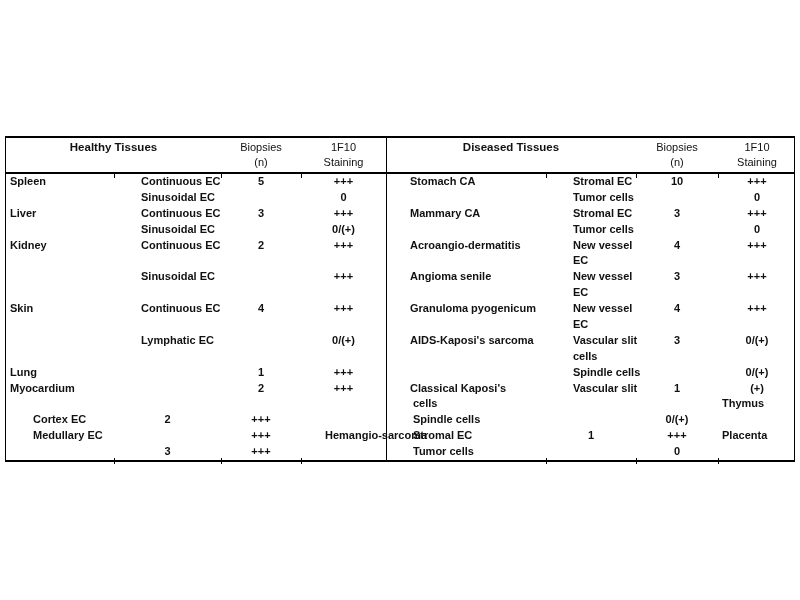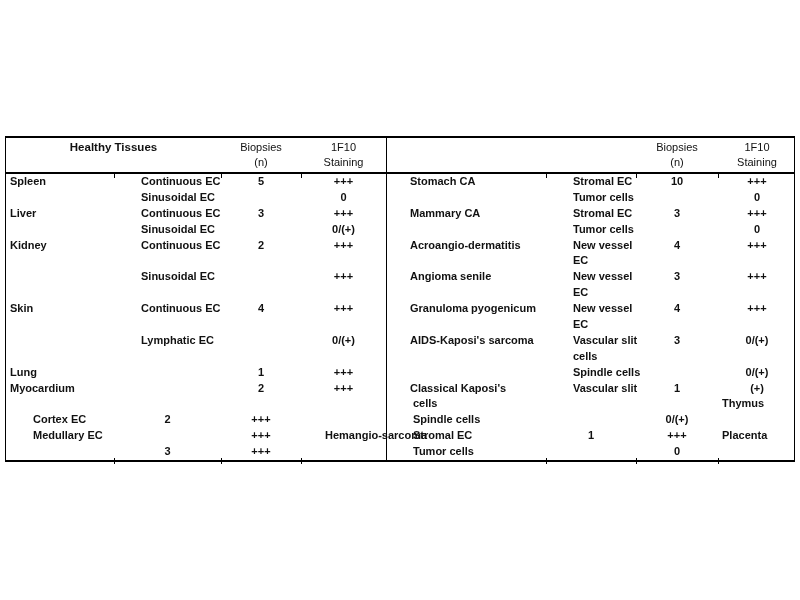--- a/index.html
+++ b/index.html
@@ -87,20 +87,21 @@
     <div class="thead">
       <div class="hcell hgroup span-left">Healthy Tissues</div>
       <div class="hcell col3">
         <span>Biopsies</span>
         <span>(n)</span>
       </div>
       <div class="hcell col4">
         <span>1F10</span>
         <span>Staining</span>
       </div>
+      <div class="hcell hgroup span-right">Diseased Tissues</div>
       <div class="hcell col7">
         <span>Biopsies</span>
         <span>(n)</span>
       </div>
       <div class="hcell col8">
         <span>1F10</span>
         <span>Staining</span>
       </div>
     </div>
 

